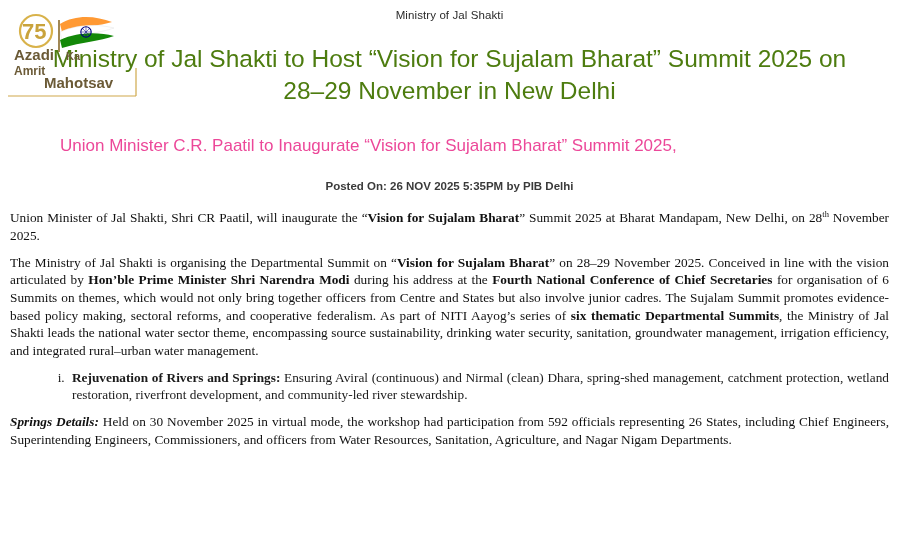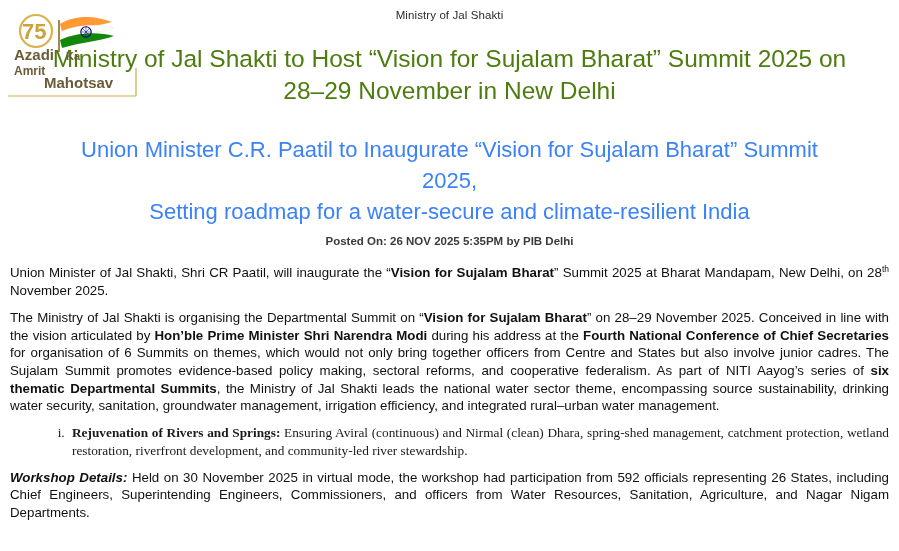--- a/index.html
+++ b/index.html
@@ -43,43 +43,43 @@
     margin: 22px 44px 0 44px;
     text-align: center;
     font-family: "Liberation Sans", sans-serif;
     font-size: 24.5px;
     line-height: 1.32;
     font-weight: 400;
     color: #4d7c0f;
   }
   .subhead {
     margin: 26px 60px 0 60px;
-    text-align: center;
+    text-align: left;
     font-family: "Liberation Sans", sans-serif;
-    font-size: 22px;
+    font-size: 17px;
     line-height: 1.42;
     font-weight: 400;
-    color: #3b82f6;
+    color: #ec4899;
   }
   .posted {
-    margin: 8px 0 0 0;
+    margin: 22px 0 0 0;
     text-align: center;
     font-family: "Liberation Sans", sans-serif;
     font-size: 11.5px;
     font-weight: 700;
     color: #3a3a3a;
   }
 
   
   .body-wrap {
     margin: 17px 10px 0 10px;
   }
   p.para {
     margin: 0 0 9px 0;
-    font-family: Liberation Sans, sans-serif;
+    font-family: Liberation Serif, serif;
     font-size: 13.3px;
     line-height: 1.33;
     text-align: justify;
     color: #111111;
   }
   .b { font-weight: bold; }
   sup { font-size: 8.5px; vertical-align: super; }
 
   ol.thematic {
     margin: 6px 0 9px 0;
@@ -134,32 +134,31 @@
       <text x="44" y="80" font-family="Liberation Sans, sans-serif" font-size="15" font-weight="bold" fill="#6b5a36">Mahotsav</text>
       <line x1="8" y1="88" x2="136" y2="88" stroke="#cfa84b" stroke-width="1.2"></line>
       <line x1="136" y1="88" x2="136" y2="60" stroke="#cfa84b" stroke-width="1.2"></line>
     </svg>
   </div>
 
   <h1 class="headline">Ministry of Jal Shakti to Host “Vision for Sujalam Bharat” Summit 2025 on 28–29 November in New Delhi</h1>
 
   <div class="subhead">
     <div>Union Minister C.R. Paatil to Inaugurate “Vision for Sujalam Bharat” Summit 2025,</div>
-    <div>Setting roadmap for a water-secure and climate-resilient India</div>
   </div>
 
   <div class="posted">Posted On: 26 NOV 2025 5:35PM by PIB Delhi</div>
 
   <div class="body-wrap">
 
     <p class="para"><span>Union Minister of Jal Shakti, Shri CR Paatil, will inaugurate the “</span><span class="b">Vision for Sujalam Bharat</span><span>” Summit 2025 at Bharat Mandapam, New Delhi, on 28</span><sup>th</sup><span> November 2025.</span></p>
 
     <p class="para"><span>The Ministry of Jal Shakti is organising the Departmental Summit on “</span><span class="b">Vision for Sujalam Bharat</span><span>” on 28–29 November 2025. Conceived in line with the vision articulated by </span><span class="b">Hon’ble Prime Minister Shri Narendra Modi</span><span> during his address at the </span><span class="b">Fourth National Conference of Chief Secretaries</span><span> for organisation of 6 Summits on themes, which would not only bring together officers from Centre and States but also involve junior cadres. The Sujalam Summit promotes evidence-based policy making, sectoral reforms, and cooperative federalism. As part of NITI Aayog’s series of </span><span class="b">six thematic Departmental Summits</span><span>, the Ministry of Jal Shakti leads the national water sector theme, encompassing source sustainability, drinking water security, sanitation, groundwater management, irrigation efficiency, and integrated rural–urban water management.</span></p>
 
 
     <ol class="thematic">
       <li><span class="b">Rejuvenation of Rivers and Springs:</span><span> Ensuring Aviral (continuous) and Nirmal (clean) Dhara, spring-shed management, catchment protection, wetland restoration, riverfront development, and community-led river stewardship.</span></li>
     </ol>
 
-    <p class="para workshop"><span class="it">Workshop Details:</span><span> Held on 30 November 2025 in virtual mode, the workshop had participation from 592 officials representing 26 States, including Chief Engineers, Superintending Engineers, Commissioners, and officers from Water Resources, Sanitation, Agriculture, and Nagar Nigam Departments.</span></p>
+    <p class="para workshop"><span class="it">Springs Details:</span><span> Held on 30 November 2025 in virtual mode, the workshop had participation from 592 officials representing 26 States, including Chief Engineers, Superintending Engineers, Commissioners, and officers from Water Resources, Sanitation, Agriculture, and Nagar Nigam Departments.</span></p>
 
   </div>
 </div>
 
 </body></html>

